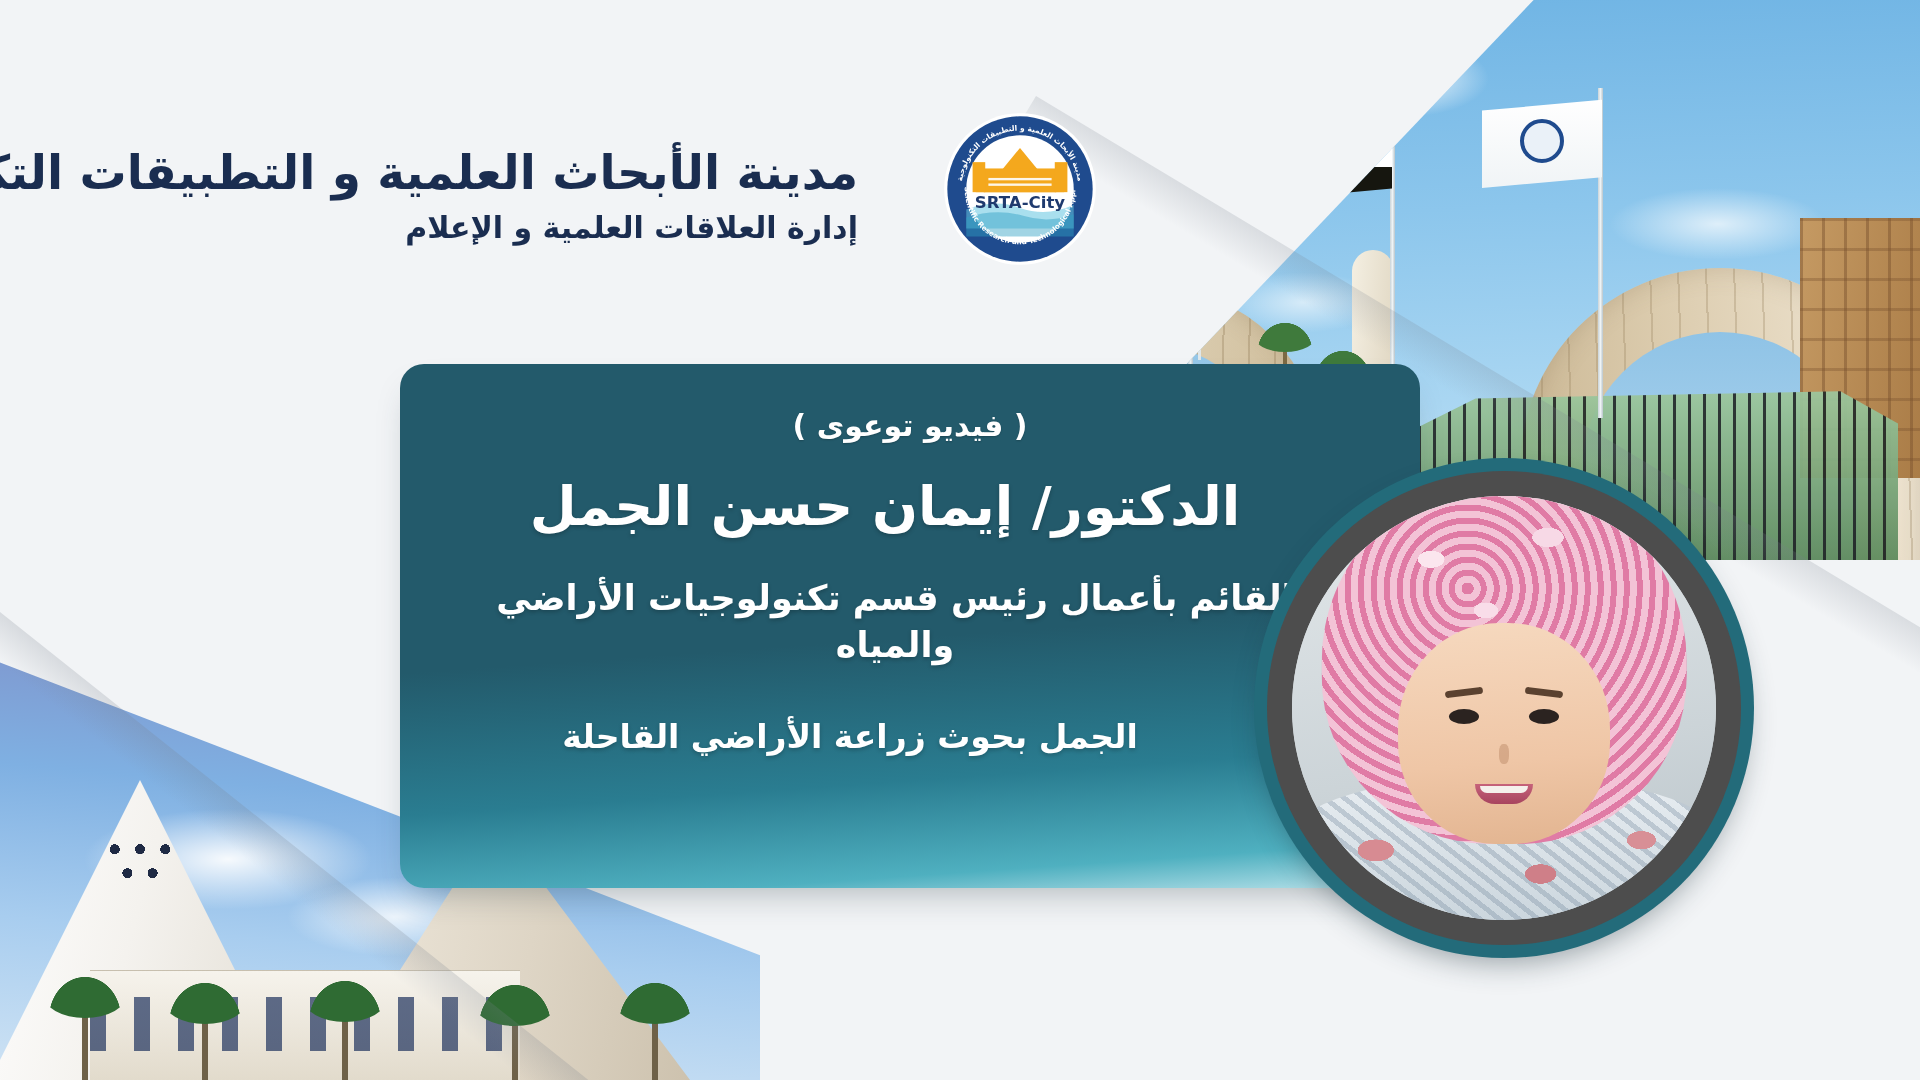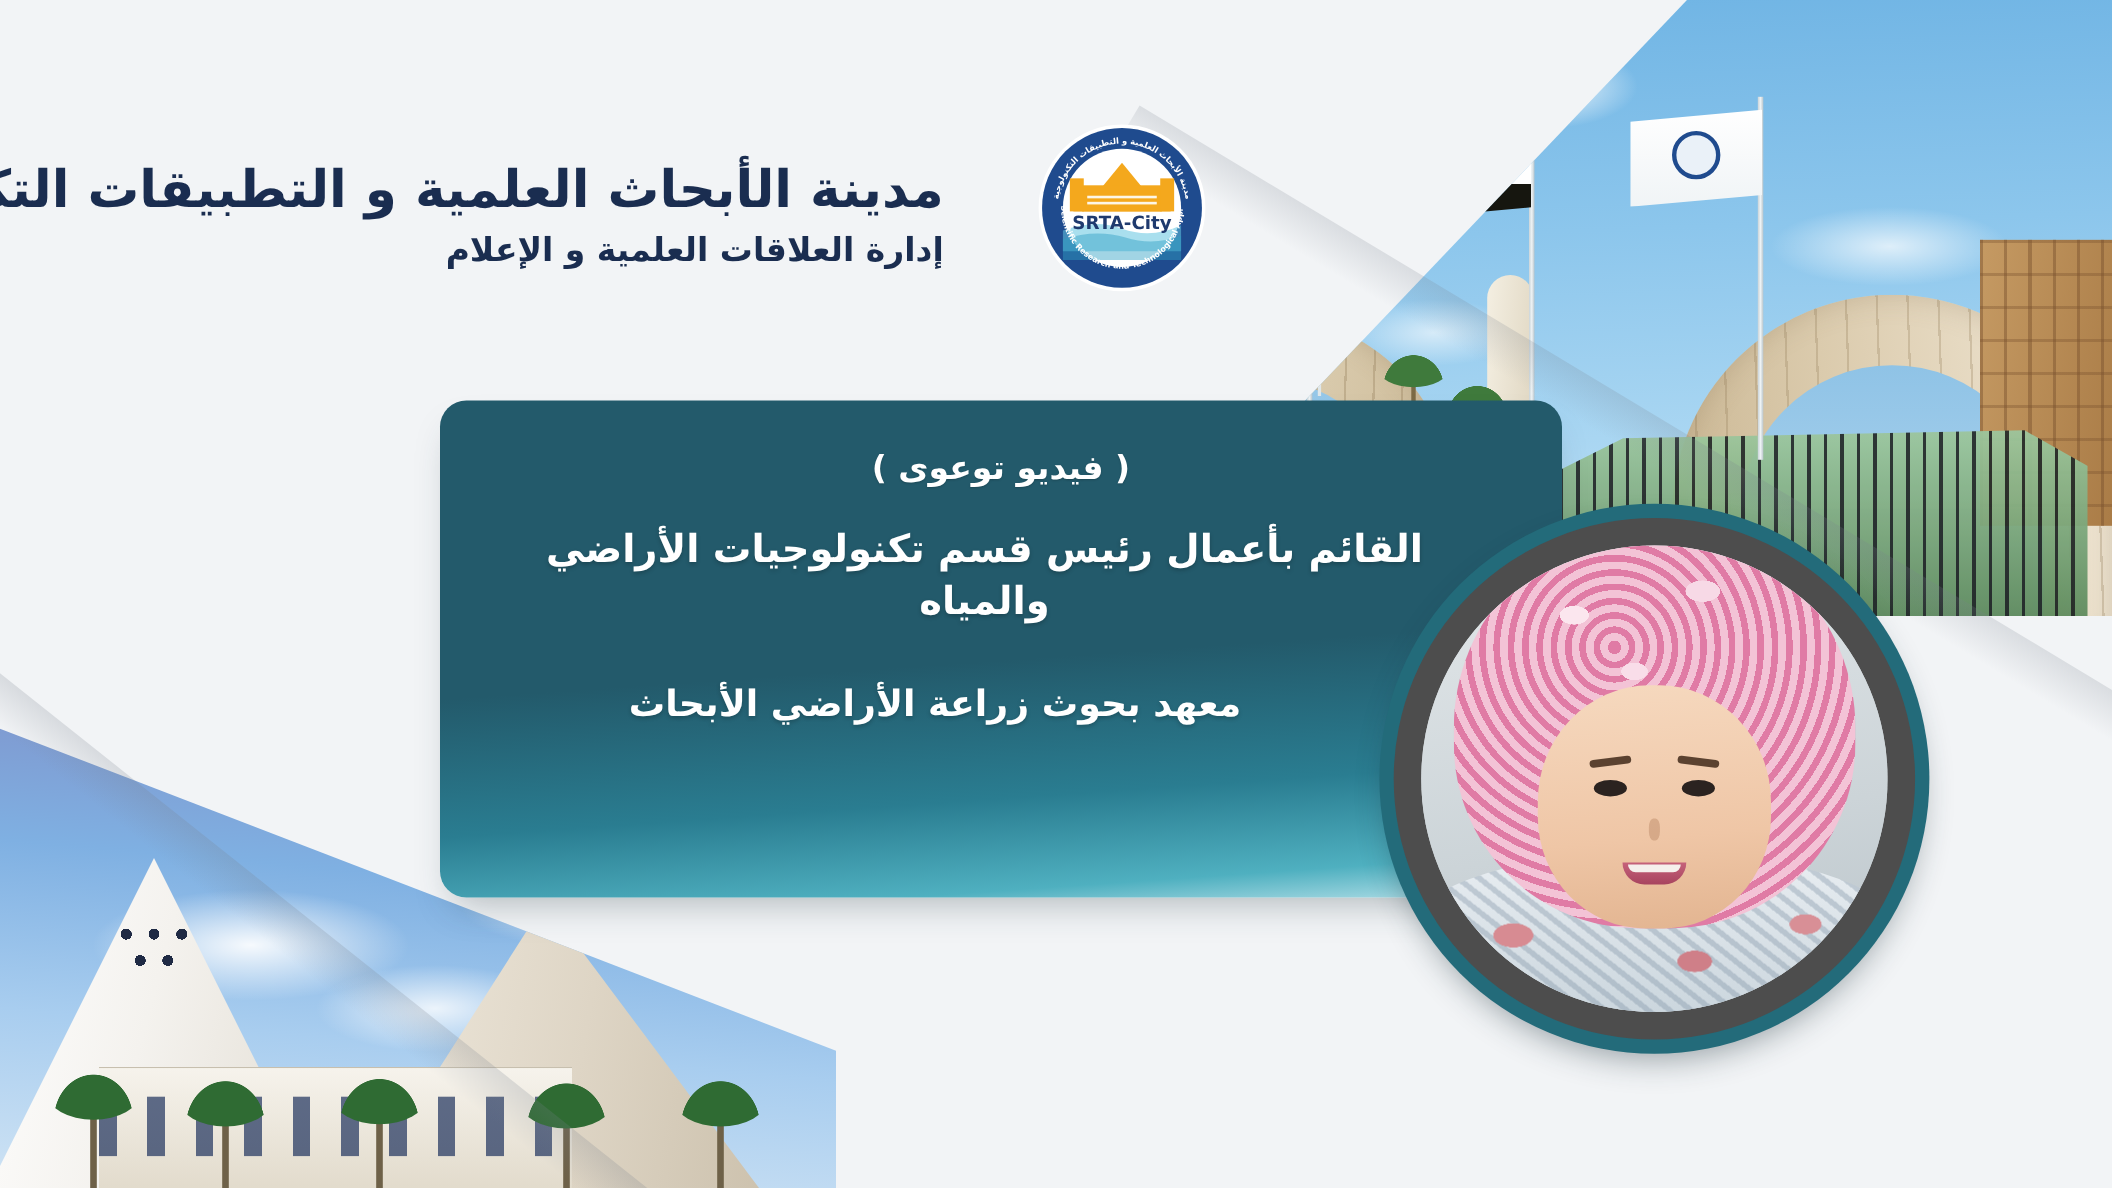--- a/index.html
+++ b/index.html
@@ -181,21 +181,21 @@
     direction:rtl; color:#1a2d50; font-weight:700;
     font-size:30px; line-height:1.3; margin-top:8px; white-space:nowrap;
   }
 
   
   .logo { position:absolute; left:941px; top:110px; width:158px; height:158px; }
   .logo svg { display:block; width:158px; height:158px; }
 
   
   .card {
-    position:absolute; left:400px; top:364px; width:1020px; height:452px;
+    position:absolute; left:400px; top:364px; width:1020px; height:524px;
     border-radius:24px;
     background:linear-gradient(176deg,#235a6b 0%, #235a6b 52%, #2a7d91 76%, #4fb0c0 92%, #b9e2ea 100%);
     box-shadow:0 18px 34px -14px rgba(40,60,70,.35);
   }
   .card-inner {
     position:absolute; inset:0; padding:44px 60px 0 60px;
     direction:rtl; text-align:center; color:#ffffff;
   }
   .video-tag {
     font-size:30px; font-weight:700; letter-spacing:.5px;
@@ -346,22 +346,23 @@
       </text>
       <text font-family="DejaVu Sans, sans-serif" font-size="9.2" fill="#ffffff" font-weight="bold">
         <textPath href="#arcBot" startOffset="50%" text-anchor="middle">City of Scientific Research and Technological Applications</textPath>
       </text>
     </svg>
   </div>
 
   <div class="card">
     <div class="card-inner">
       <div class="video-tag">( فيديو توعوى )</div>
+      <div class="person-name">الدكتور/ إيمان حسن الجمل</div>
       <div class="role-line">القائم بأعمال رئيس قسم تكنولوجيات الأراضي والمياه</div>
-      <div class="inst-line">معهد بحوث زراعة الأراضي الأبحاث</div>
+      <div class="inst-line">الجمل بحوث زراعة الأراضي القاحلة</div>
     </div>
   </div>
 
   <div class="portrait">
     <div class="portrait-ring2">
       <div class="portrait-img">
         <div class="p-bg"></div>
         <div class="p-shawl"></div>
         <div class="p-scarf"></div>
         <div class="p-face">

